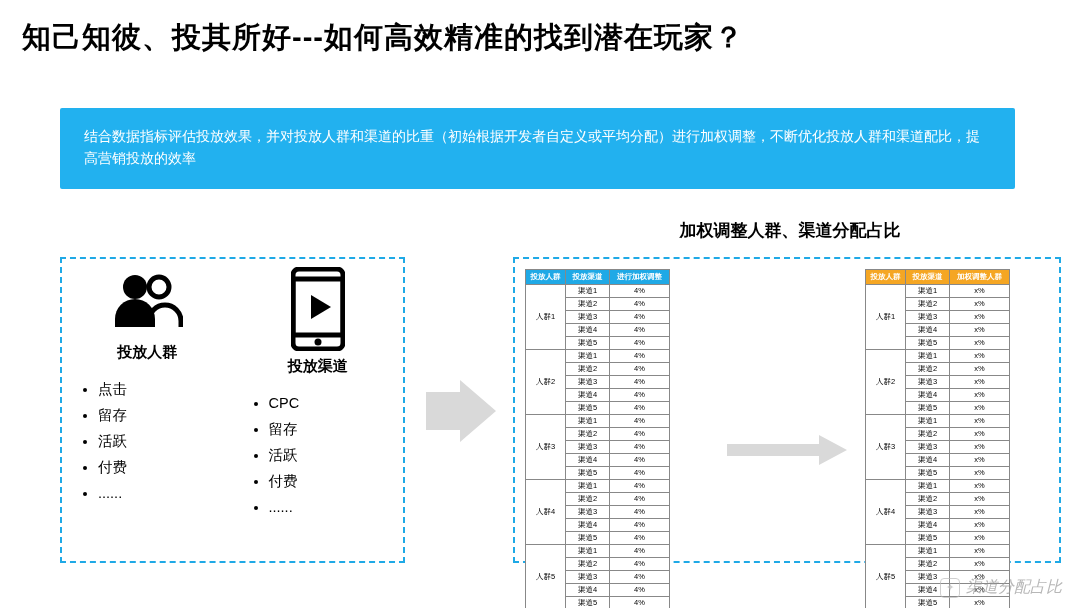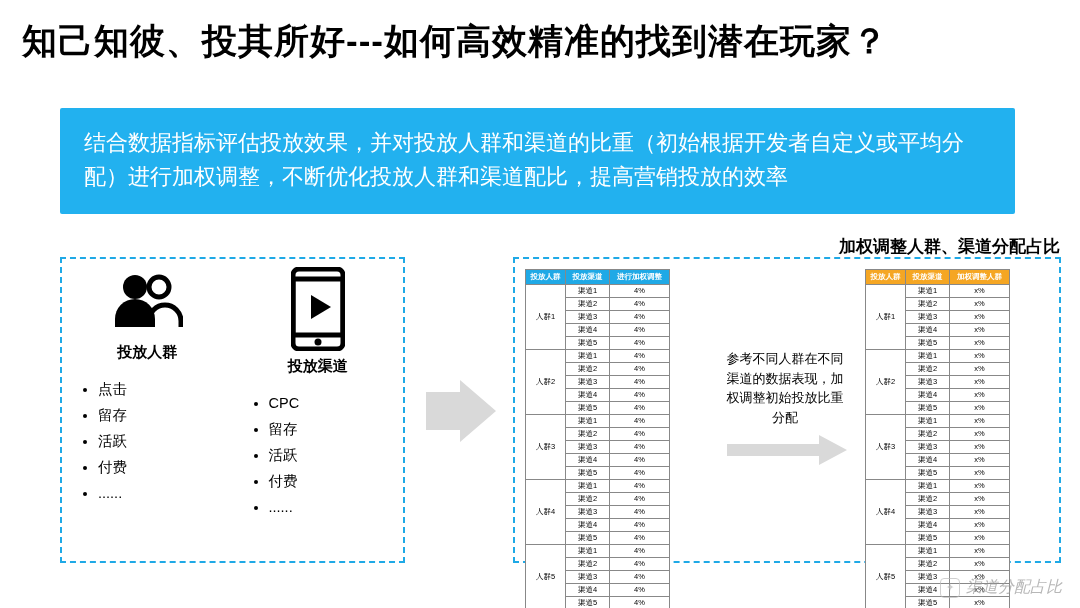--- a/index.html
+++ b/index.html
@@ -10,44 +10,44 @@
     background: #fff;
     font-family: "Microsoft YaHei", "PingFang SC", sans-serif;
     color: #000;
     position: relative;
     overflow: hidden;
   }
   .title {
     position: absolute;
     left: 22px;
     top: 18px;
-    font-size: 35px;
+    font-size: 29px;
     font-weight: 700;
     letter-spacing: 1px;
   }
   .blue-box {
     position: absolute;
     left: 60px;
     top: 108px;
     width: 955px;
     background: #22b1ef;
     color: #fff;
-    font-size: 22px;
+    font-size: 14px;
     line-height: 1.55;
     padding: 18px 24px 20px 24px;
     border-radius: 2px;
   }
   .section-title {
     position: absolute;
     font-size: 17px;
     font-weight: 700;
     text-align: center;
   }
   #sec-left-title { left: 66px; top: 225px; width: 330px; margin-top: 44px; }
-  #sec-right-title { left: 520px; top: 235px; width: 540px; text-align: right; }
+  #sec-right-title { left: 520px; top: 219px; width: 540px; }
 
   .left-panel {
     position: absolute;
     left: 60px;
     top: 257px;
     width: 345px;
     height: 306px;
     border: 2px dashed #1fa9e6;
     background: #fff;
   }
@@ -302,21 +302,20 @@
           <td style="min-width: 44px;">渠道4</td>
           <td style="min-width: 60px;">4%</td>
         </tr>
         <tr>
           <td style="min-width: 44px;">渠道5</td>
           <td style="min-width: 60px;">4%</td>
         </tr>
       </tbody>
   </table>
 
-  <div class="mid-text">参考不同人群在不同渠道的数据表现，加权调整初始投放比重分配</div>
 
   <svg class="mid-arrow" width="120" height="30" viewBox="0 0 120 30">
     <polygon points="0,9 92,9 92,0 120,15 92,30 92,21 0,21" fill="#d9d9d9"></polygon>
   </svg>
 
   <table id="tbl-right" class="tbl">
     <thead>
         <tr>
       <th>投放人群</th>
       <th>投放渠道</th>

